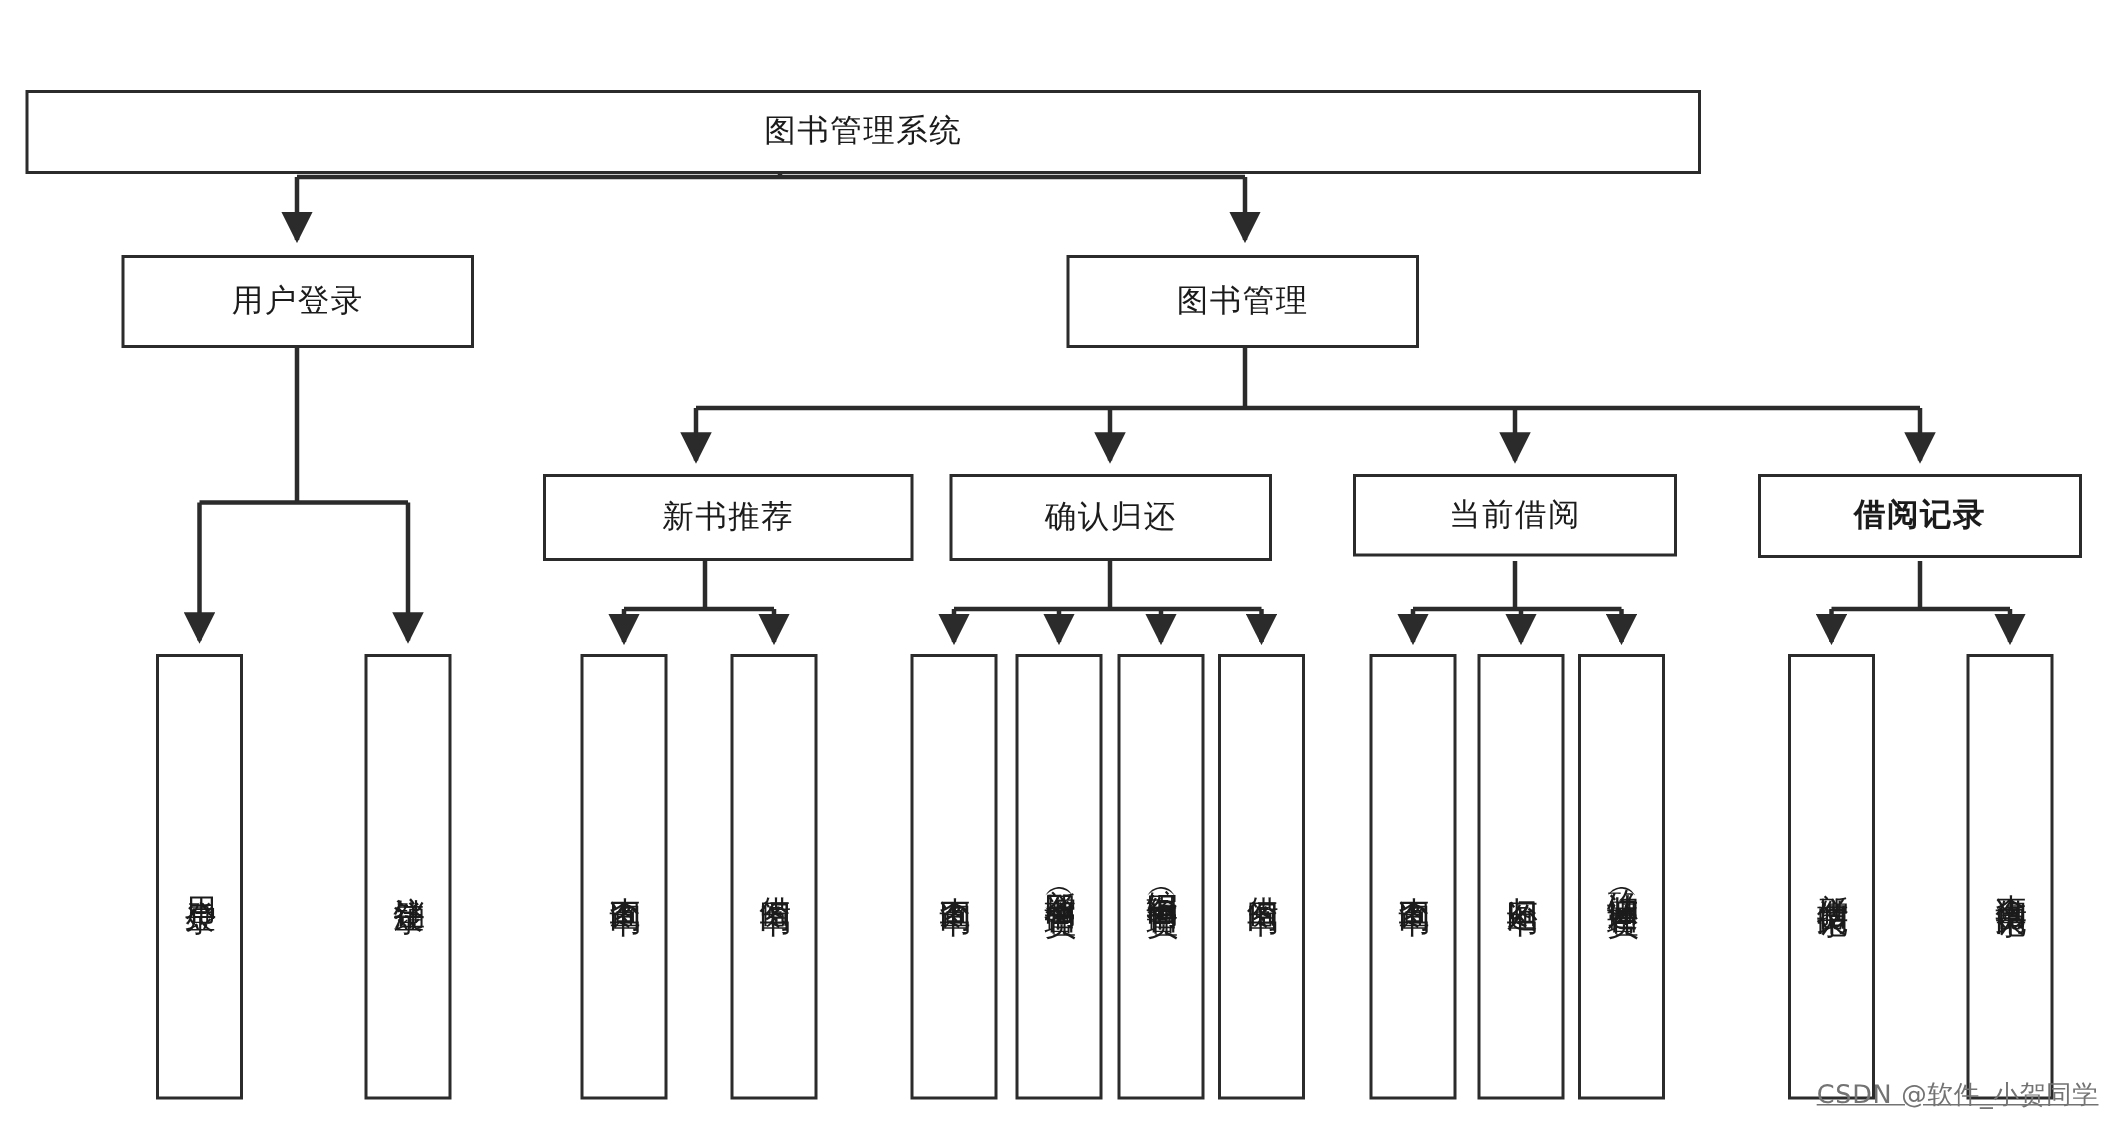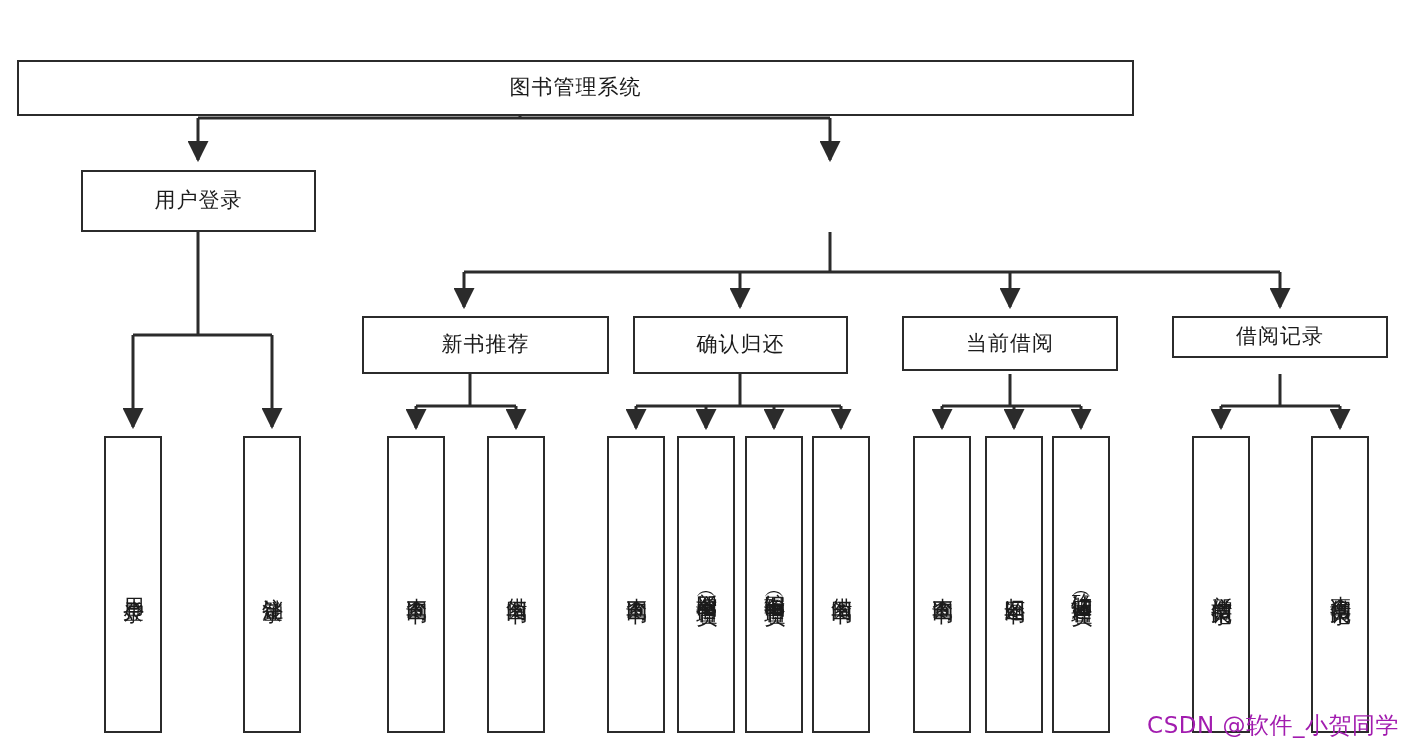--- a/index.html
+++ b/index.html
@@ -50,24 +50,25 @@
     left: 0;
     top: 0;
     width: 1405px;
     height: 747px;
     pointer-events: none;
   }
   .watermark {
     position: absolute;
     right: 6px;
     bottom: 6px;
-    font-size: 23px;
-    color: #a21caf;
+    font-size: 17px;
+    color: #737373;
     letter-spacing: 0.5px;
     white-space: nowrap;
+    text-decoration: underline;
   }
 </style>
 </head>
 <body>
 
 <div id="canvas">
 
   <svg id="wires" viewBox="0 0 1405 747" xmlns="http://www.w3.org/2000/svg">
     <defs>
       <marker id="arrow" viewBox="0 0 10 10" refX="9" refY="5" markerWidth="7" markerHeight="7" orient="auto-start-reverse">
@@ -118,31 +119,34 @@
     </g>
   </svg>
 
   <div class="node horiz" style="left: 17px; top: 12px; width: 1117px; height: 56px; margin-top: 48px;">
     <span class="label">图书管理系统</span>
   </div>
 
   <div class="node horiz" style="left: 81px; top: 170px; width: 235px; height: 62px;">
     <span class="label">用户登录</span>
   </div>
+  <div class="node horiz" style="left: 711px; top: 170px; width: 235px; height: 62px;">
+    <span class="label">图书管理</span>
+  </div>
 
   <div class="node horiz" style="left: 362px; top: 316px; width: 247px; height: 58px;">
     <span class="label">新书推荐</span>
   </div>
   <div class="node horiz" style="left: 633px; top: 316px; width: 215px; height: 58px;">
     <span class="label">确认归还</span>
   </div>
   <div class="node horiz" style="left: 902px; top: 316px; width: 216px; height: 55px;">
     <span class="label">当前借阅</span>
   </div>
-  <div class="node horiz" style="left: 1172px; top: 316px; width: 216px; height: 42px;">
+  <div class="node horiz" style="left: 1172px; top: 316px; width: 216px; height: 56px; font-weight: bold;">
     <span class="label">借阅记录</span>
   </div>
 
   <div class="node vert" style="left: 104px; top: 436px; width: 58px; height: 297px;">
     <span class="label">用户登录</span>
   </div>
   <div class="node vert" style="left: 243px; top: 436px; width: 58px; height: 297px;">
     <span class="label">注销登录</span>
   </div>
   <div class="node vert" style="left: 387px; top: 436px; width: 58px; height: 297px;">

